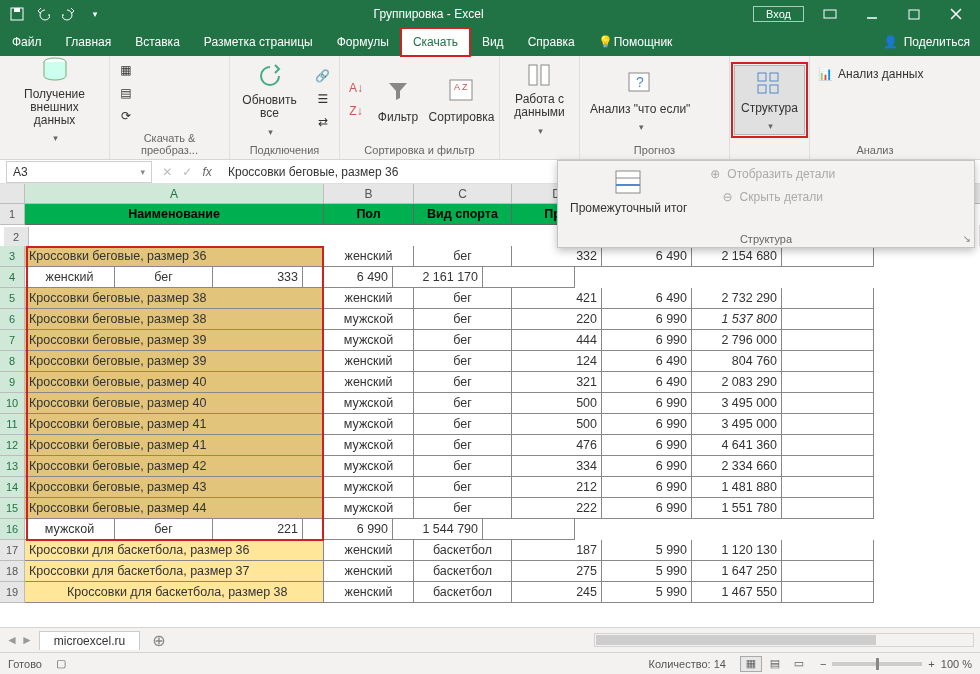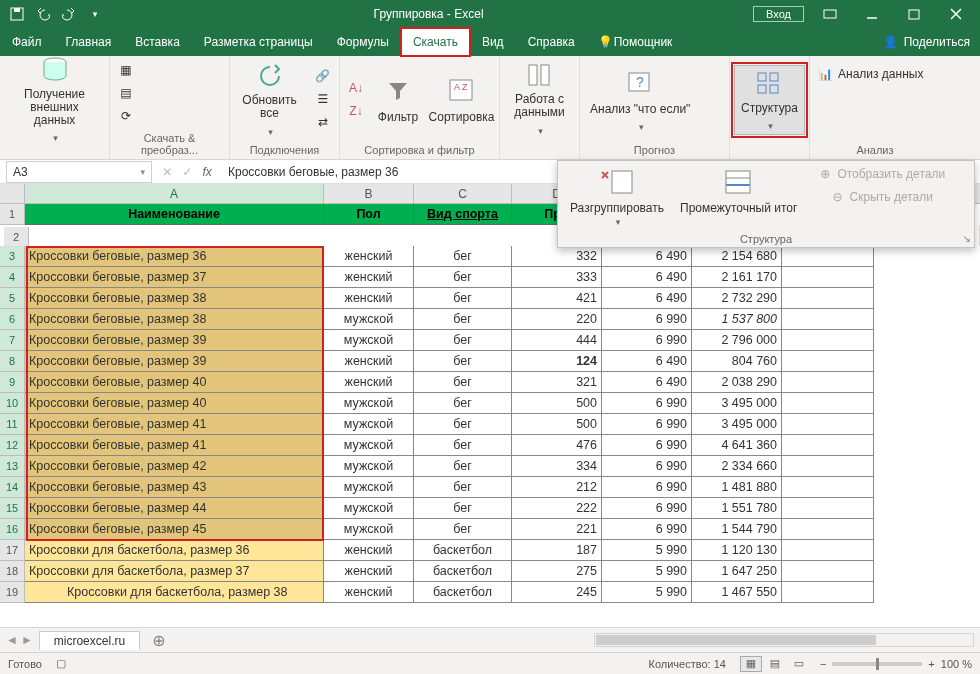--- a/index.html
+++ b/index.html
@@ -310,30 +310,20 @@
         </div>
     </div>
     <div class="group-label">Анализ</div>
   </div>
 </div>
 
 <div class="flyout">
   <div class="item">
     <span class="icn">
         <svg width="38" height="30">
-          <path d="M4 4l6 6M4 10l6-6" stroke="#c55" stroke-width="2"></path>
-          <rect x="14" y="3" width="20" height="22" fill="#fff" stroke="#888"></rect>
-        </svg>
-      </span>
-    <span>Разгруппировать</span>
-    <span class="chevd"></span>
-  </div>
-  <div class="item">
-    <span class="icn">
-        <svg width="38" height="30">
           <rect x="6" y="3" width="24" height="22" fill="#fff" stroke="#888"></rect>
           <line x1="6" y1="10" x2="30" y2="10" stroke="#888"></line>
           <line x1="6" y1="17" x2="30" y2="17" stroke="#58c" stroke-width="2"></line>
         </svg>
       </span>
     <span>Промежуточный итог</span>
   </div>
   <div class="sidebtns">
     <div class="rb-btn small" style="color:#aaa;">
         <span class="icn">⊕</span>
@@ -372,21 +362,21 @@
       <div class="ch" style="width: 90px;">D</div>
       <div class="ch" style="width: 90px;">E</div>
       <div class="ch" style="width: 90px;">F</div>
       <div class="ch" style="width: 92px;">G</div>
     </div>
   <div class="rows" id="rows">
       <div class="row hdr">
         <div class="rh">1</div>
         <div class="cell cA" style="width: 299px;">Наименование</div>
         <div class="cell cB center" style="width: 90px;">Пол</div>
-        <div class="cell cC center" style="width: 98px; text-decoration: underline;">Вид спорта</div>
+        <div class="cell cC center" style="width: 98px;">Вид спорта</div>
         <div class="cell cD right" style="width: 90px;">Про</div>
         <div class="cell cE right" style="width: 90px;"></div>
         <div class="cell cF right" style="width: 90px;"></div>
         <div class="cell cG right" style="width: 92px;"></div>
       </div>
       <div class="row group">
         <div class="rh">2</div>
         <div class="cell cA" style="width: 299px;">Кроссовки беговые</div>
         <div class="cell cB center" style="width: 90px;"></div>
         <div class="cell cC center" style="width: 98px;"></div>
@@ -400,21 +390,20 @@
         <div class="cell cA" style="width: 299px;">Кроссовки беговые, размер 36</div>
         <div class="cell cB center" style="width: 90px;">женский</div>
         <div class="cell cC center" style="width: 98px;">бег</div>
         <div class="cell cD right" style="width: 90px;">332</div>
         <div class="cell cE right" style="width: 90px;">6 490</div>
         <div class="cell cF right" style="width: 90px;">2 154 680</div>
         <div class="cell cG right" style="width: 92px;"></div>
       </div>
       <div class="row data selRH">
         <div class="rh">4</div>
-        <div class="cell cA" style="width: 299px;">Кроссовки беговые, размер 37</div>
         <div class="cell cB center" style="width: 90px;">женский</div>
         <div class="cell cC center" style="width: 98px;">бег</div>
         <div class="cell cD right" style="width: 90px;">333</div>
         <div class="cell cE right" style="width: 90px;">6 490</div>
         <div class="cell cF right" style="width: 90px;">2 161 170</div>
         <div class="cell cG right" style="width: 92px;"></div>
       </div>
       <div class="row data selRH">
         <div class="rh">5</div>
         <div class="cell cA" style="width: 299px;">Кроссовки беговые, размер 38</div>
@@ -443,33 +432,33 @@
         <div class="cell cD right" style="width: 90px;">444</div>
         <div class="cell cE right" style="width: 90px;">6 990</div>
         <div class="cell cF right" style="width: 90px;">2 796 000</div>
         <div class="cell cG right" style="width: 92px;"></div>
       </div>
       <div class="row data selRH">
         <div class="rh">8</div>
         <div class="cell cA" style="width: 299px;">Кроссовки беговые, размер 39</div>
         <div class="cell cB center" style="width: 90px;">женский</div>
         <div class="cell cC center" style="width: 98px;">бег</div>
-        <div class="cell cD right" style="width: 90px; font-weight: bold;">124</div>
+        <div class="cell cD right" style="width: 90px;">124</div>
         <div class="cell cE right" style="width: 90px;">6 490</div>
         <div class="cell cF right" style="width: 90px;">804 760</div>
         <div class="cell cG right" style="width: 92px;"></div>
       </div>
       <div class="row data selRH">
         <div class="rh">9</div>
         <div class="cell cA" style="width: 299px;">Кроссовки беговые, размер 40</div>
         <div class="cell cB center" style="width: 90px;">женский</div>
         <div class="cell cC center" style="width: 98px;">бег</div>
         <div class="cell cD right" style="width: 90px;">321</div>
         <div class="cell cE right" style="width: 90px;">6 490</div>
-        <div class="cell cF right" style="width: 90px;">2 038 290</div>
+        <div class="cell cF right" style="width: 90px;">2 083 290</div>
         <div class="cell cG right" style="width: 92px;"></div>
       </div>
       <div class="row data selRH">
         <div class="rh">10</div>
         <div class="cell cA" style="width: 299px;">Кроссовки беговые, размер 40</div>
         <div class="cell cB center" style="width: 90px;">мужской</div>
         <div class="cell cC center" style="width: 98px;">бег</div>
         <div class="cell cD right" style="width: 90px;">500</div>
         <div class="cell cE right" style="width: 90px;">6 990</div>
         <div class="cell cF right" style="width: 90px;">3 495 000</div>
@@ -520,21 +509,20 @@
         <div class="cell cA" style="width: 299px;">Кроссовки беговые, размер 44</div>
         <div class="cell cB center" style="width: 90px;">мужской</div>
         <div class="cell cC center" style="width: 98px;">бег</div>
         <div class="cell cD right" style="width: 90px;">222</div>
         <div class="cell cE right" style="width: 90px;">6 990</div>
         <div class="cell cF right" style="width: 90px;">1 551 780</div>
         <div class="cell cG right" style="width: 92px;"></div>
       </div>
       <div class="row data selRH">
         <div class="rh">16</div>
-        <div class="cell cA" style="width: 299px;">Кроссовки беговые, размер 45</div>
         <div class="cell cB center" style="width: 90px;">мужской</div>
         <div class="cell cC center" style="width: 98px;">бег</div>
         <div class="cell cD right" style="width: 90px;">221</div>
         <div class="cell cE right" style="width: 90px;">6 990</div>
         <div class="cell cF right" style="width: 90px;">1 544 790</div>
         <div class="cell cG right" style="width: 92px;"></div>
       </div>
       <div class="row data2">
         <div class="rh">17</div>
         <div class="cell cA" style="width: 299px;">Кроссовки для баскетбола, размер 36</div>

